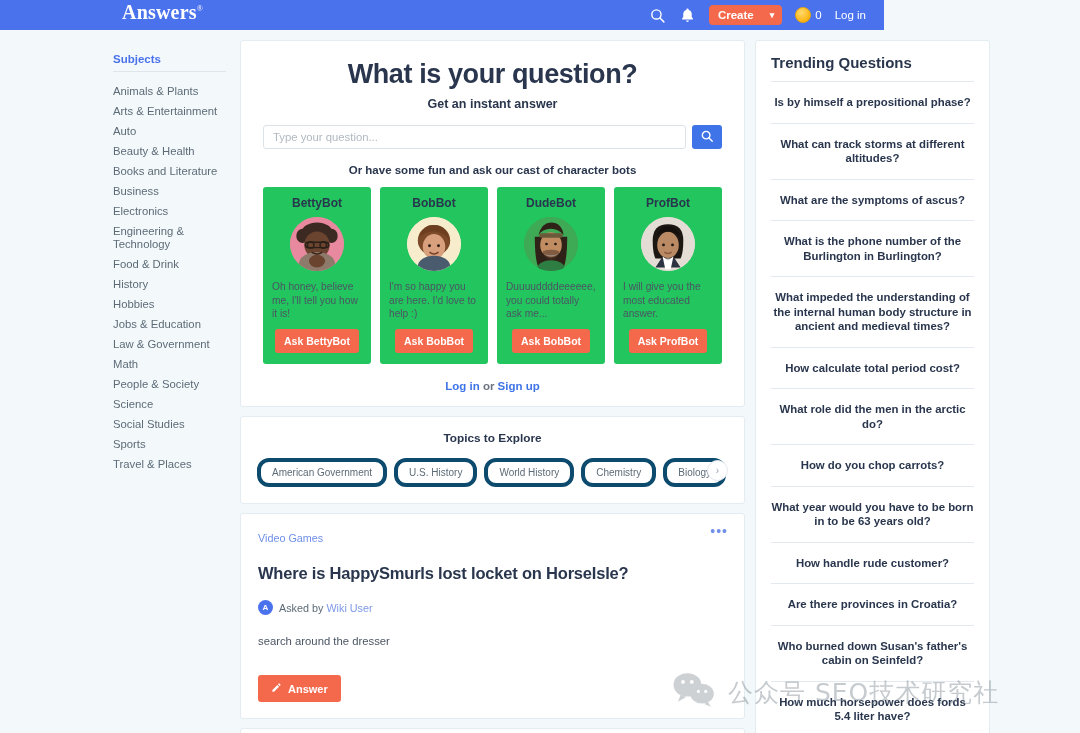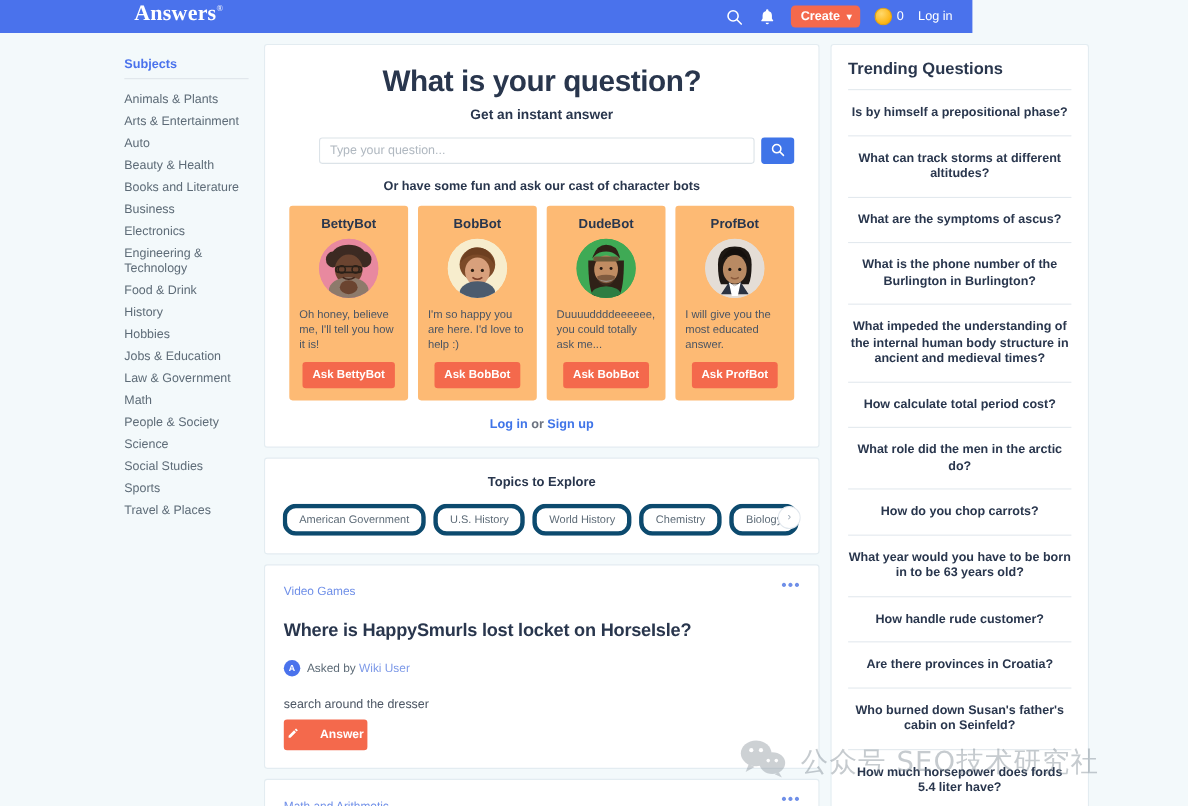--- a/index.html
+++ b/index.html
@@ -27,21 +27,21 @@
   }
   .logo .tm { font-size: 8px; vertical-align: super; font-weight: 400; }
   .hdr-right {
     margin-left: auto; display: flex; align-items: center; gap: 13px;
   }
   .ico-search, .ico-bell { width: 17px; height: 17px; display:block; }
   .create-btn {
     background: #f4694c; color:#fff; border-radius: 4px;
     font-size: 11.5px; font-weight: 600;
     padding: 4px 8px 4px 9px;
-    display:flex; align-items:center; gap:6px;
+    display:flex; align-items:center; gap:16px;
     cursor: pointer; border: none;
     font-family: "Liberation Sans", sans-serif;
   }
   .chev { font-size: 9px; line-height: 1; }
   .coins { display:flex; align-items:center; gap:4px; }
   .coin-circle {
     width: 16px; height: 16px; border-radius: 50%;
     background: radial-gradient(circle at 38% 32%, #ffd96b 0%, #fcb415 70%, #e89e07 100%);
     border: 1px solid #e8a60d;
   }
@@ -78,35 +78,35 @@
     letter-spacing: -.4px;
   }
   .ask-sub {
     text-align:center; color:#29364d; font-size: 12.5px;
     font-weight: 700; margin-top: 7px;
   }
   .search-row { display:flex; gap: 6px; margin-top: 14px; }
   .q-input {
     flex: 1; height: 24px; border:1px solid #dce3e8; border-radius: 3px;
     padding: 0 9px; font-size: 11.3px; color:#333;
-    font-family: "Liberation Sans", sans-serif; outline: none; margin-left: 27px;
+    font-family: "Liberation Sans", sans-serif; outline: none;
   }
   .q-input::placeholder { color: #b0b8c0; }
   .q-btn {
     width: 30px; height: 24px; background:#3f74e8; border:none;
     border-radius: 3px; display:flex; align-items:center; justify-content:center;
     cursor:pointer;
   }
   .bots-lead {
     text-align:center; color:#29364d; font-size: 11.5px;
     font-weight: 700; margin-top: 15px;
   }
   .bots-row { display:flex; gap: 9px; margin-top: 11px; }
   .bot-card {
-    flex:1; background:#fdba74; border-radius: 3px;
+    flex:1; background:#22c55e; border-radius: 3px;
     padding: 9px 9px 11px; text-align:center;
     display:flex; flex-direction:column; align-items:center;
   }
   .bot-name { color:#29364d; font-size: 12px; font-weight: 700; }
   .bot-av {
     width: 54px; height: 54px; border-radius:50%; margin-top: 7px;
     position: relative; overflow: hidden;
   }
   .bot-av .face { position:absolute; left:0; top:0; width:100%; height:100%; }
   .bot-blurb {
@@ -162,23 +162,23 @@
   .q-meta { display:flex; align-items:center; gap:6px; margin-top: 17px; }
   .q-av {
     width: 15px; height: 15px; border-radius:50%;
     background:#4a72ec; color:#fff; font-size: 8px; font-weight:700;
     display:flex; align-items:center; justify-content:center;
   }
   .q-meta-txt { font-size: 10.8px; color:#5d6b77; }
   .q-meta-txt a { color:#7e9ae8; text-decoration:none; }
   .q-ans-text { font-size: 11.3px; color:#4b5563; margin-top: 20px; }
   .answer-btn {
-    margin-top: 7px; background:#f4694c; color:#fff; border:none;
+    margin-top: 28px; background:#f4694c; color:#fff; border:none;
     border-radius: 3px; font-size: 11px; font-weight: 700;
-    padding: 7px 3px; display:inline-flex; align-items:center; gap:19px;
+    padding: 7px 13px; display:inline-flex; align-items:center; gap:6px;
     cursor:pointer; font-family:"Liberation Sans", sans-serif;
   }
   .q-card-b { padding: 14px 17px 20px; position:relative; }
 
   
   .trend-col { width: 245px; flex:none; padding: 10px 0 0 10px; }
   .trend-card {
     background:#fff; border:1px solid #e3ecf1; border-radius:3px;
     padding: 13px 15px 0;
     height: 723px; overflow:hidden;

